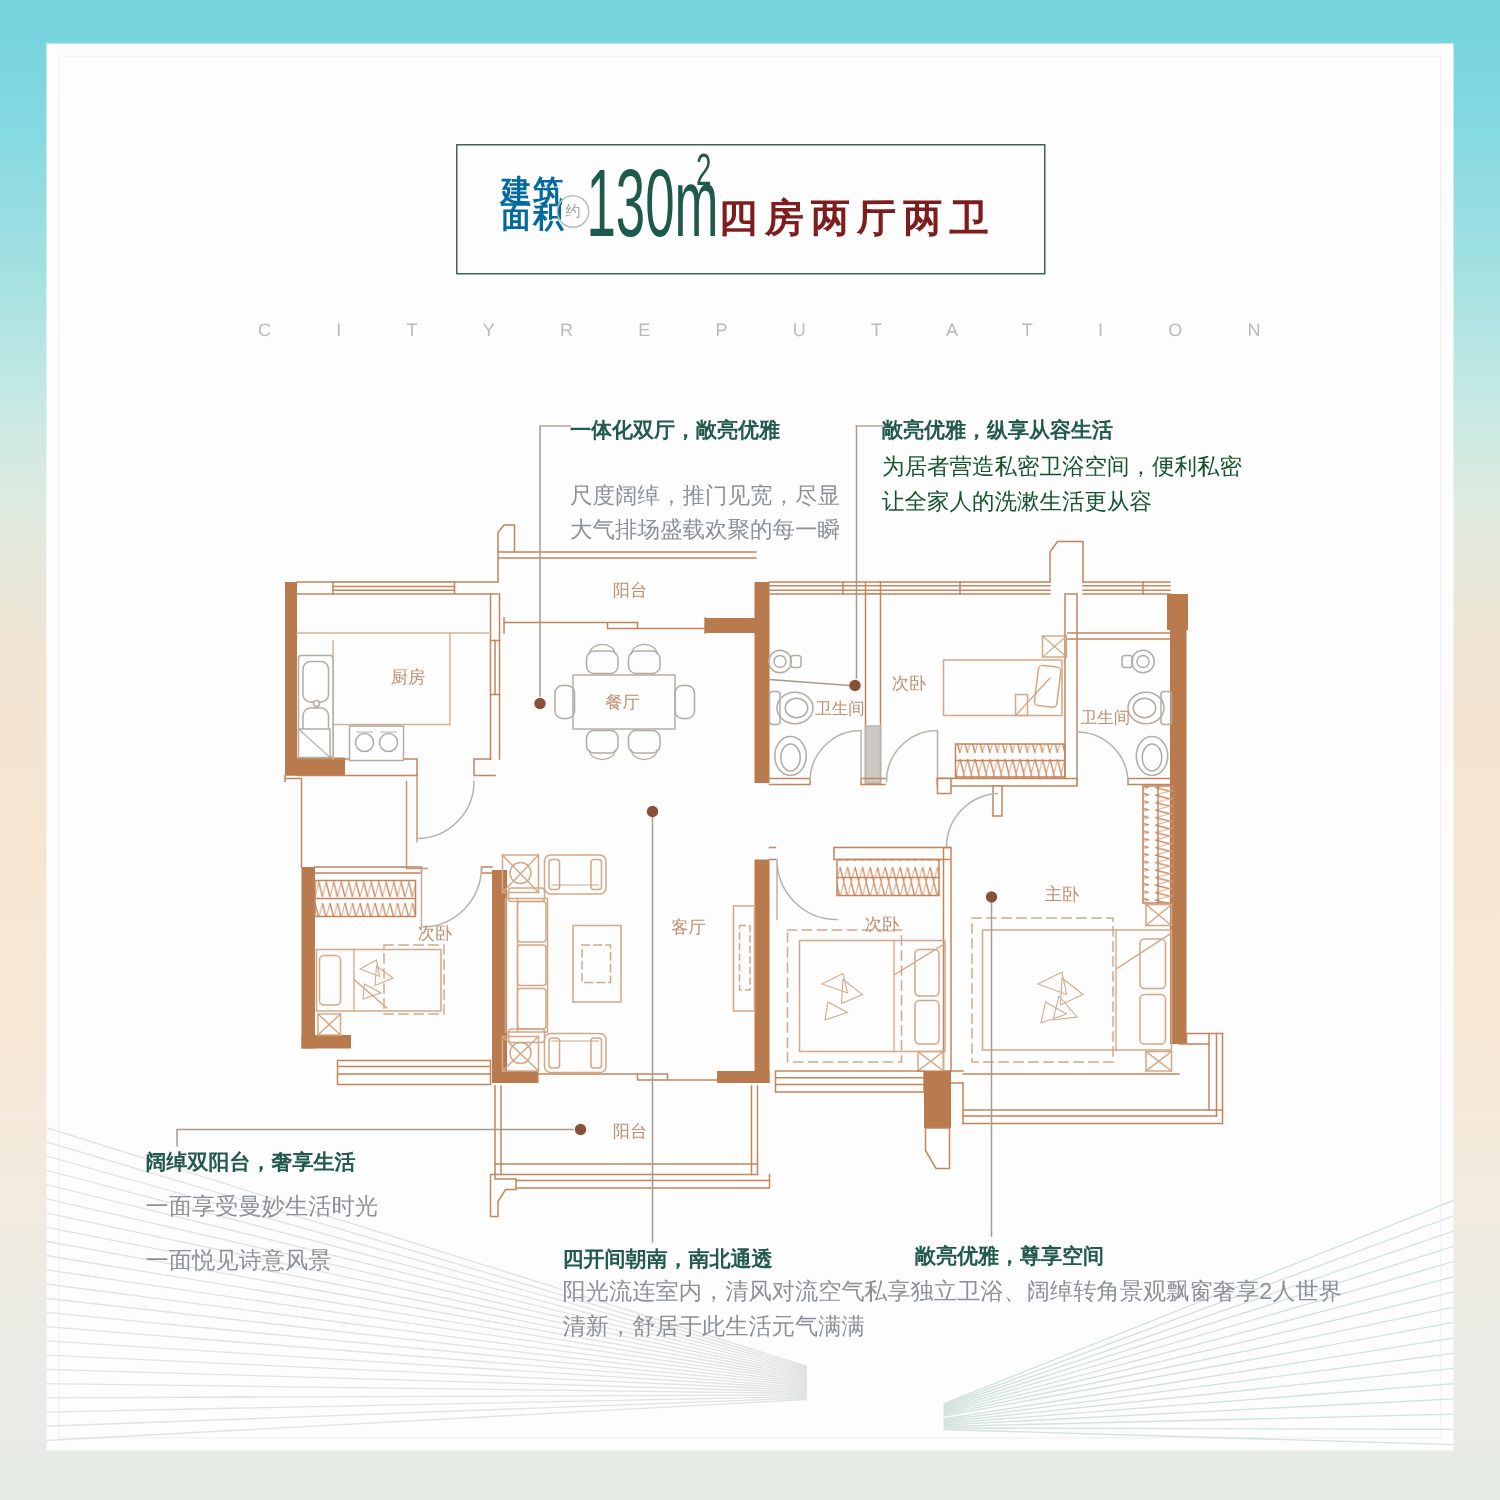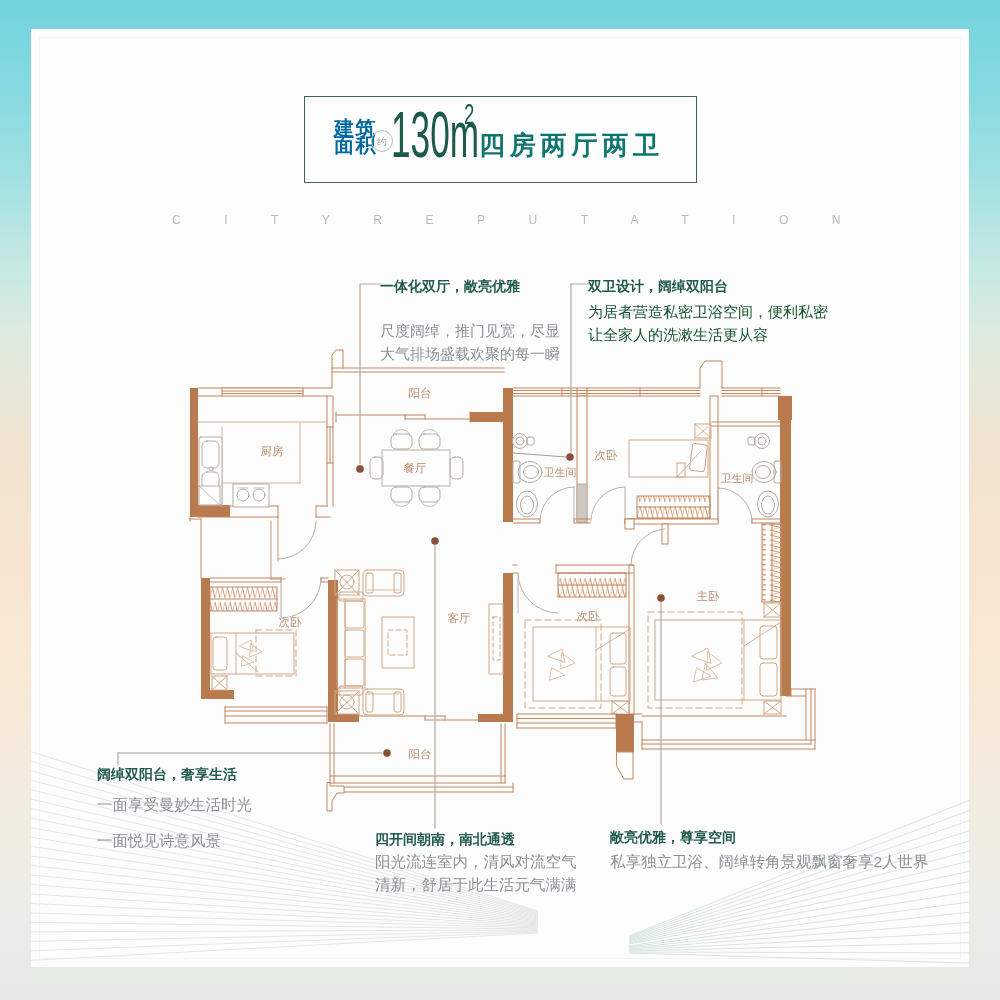--- a/index.html
+++ b/index.html
@@ -27,38 +27,38 @@
 <div class="abs" style="left:304px;top:96px;width:391px;height:85px;border:1.5px solid #40635a;background:#fefefe;"></div>
 
 <div class="abs" style="left:334px;top:120px;width:60px;font-size:20px;line-height:17px;font-weight:bold;color:#0369a1;letter-spacing:1.5px;">建筑<br>面积</div>
 
 <div class="abs" style="left:371px;top:130px;width:20px;height:20px;border:1px solid #b7bfba;border-radius:50%;font-size:10px;color:#98a39e;text-align:center;line-height:21px;">约</div>
 
 <div class="abs" style="left:391px;top:103px;width:170px;font-size:64px;line-height:64px;color:#1e5a4b;transform:scaleX(0.55);transform-origin:0 0;">130m</div>
 
 <div class="abs" style="left:464px;top:99px;font-size:30px;line-height:30px;color:#1e5a4b;transform:scaleX(0.62);transform-origin:0 0;">2</div>
 
-<div class="abs" style="left:479px;top:128px;font-size:26px;font-weight:bold;color:#0f766e;letter-spacing:4.8px;">四房两厅两卫</div>
+<div class="abs" style="left:479px;top:128px;font-size:26px;font-weight:bold;color:#7f1d1d;letter-spacing:4.8px;">四房两厅两卫</div>
 
 <div class="abs" style="left:172px;top:213px;width:720px;font-size:12px;color:#b7bbbd;letter-spacing:43.5px;">CITYREPUTATION</div>
 
 <div class="abs" style="left:380px;top:278px;font-size:14px;font-weight:bold;color:#235a4e;">一体化双厅，敞亮优雅</div>
 <div class="abs" style="left:380px;top:300px;font-size:15px;color:#8b9196;line-height:23px;margin-top:19px;">尺度阔绰，推门见宽，尽显<br>大气排场盛载欢聚的每一瞬</div>
 
-<div class="abs" style="left:588px;top:278px;font-size:14px;font-weight:bold;color:#235a4e;">双卫设计，阔绰双阳台</div>
+<div class="abs" style="left:588px;top:278px;font-size:14px;font-weight:bold;color:#235a4e;">敞亮优雅，纵享从容生活</div>
 <div class="abs" style="left:588px;top:300px;font-size:15px;color:#14532d;line-height:23px;">为居者营造私密卫浴空间，便利私密<br>让全家人的洗漱生活更从容</div>
 
 <div class="abs" style="left:97px;top:766px;font-size:14px;font-weight:bold;color:#235a4e;">阔绰双阳台，奢享生活</div>
 <div class="abs" style="left:97px;top:787px;font-size:15.5px;color:#8b9196;line-height:36px;">一面享受曼妙生活时光<br>一面悦见诗意风景</div>
 
 <div class="abs" style="left:375px;top:831px;font-size:14px;font-weight:bold;color:#235a4e;">四开间朝南，南北通透</div>
 <div class="abs" style="left:375px;top:850px;font-size:15.5px;color:#8b9196;line-height:23px;text-align:center;">阳光流连室内，清风对流空气<br>清新，舒居于此生活元气满满</div>
 
 <div class="abs" style="left:610px;top:829px;font-size:14px;font-weight:bold;color:#235a4e;">敞亮优雅，尊享空间</div>
-<div class="abs" style="left:610px;top:850px;font-size:15.5px;color:#8b9196;line-height:23px;">私享独立卫浴、阔绰转角景观飘窗奢享2人世界</div>
+<div class="abs" style="left:576px;top:850px;font-size:15.5px;color:#8b9196;line-height:23px;">私享独立卫浴、阔绰转角景观飘窗奢享2人世界</div>
 
 <svg id="plan" class="abs" style="left:0;top:0;" width="1000" height="1000" viewBox="0 0 1000 1000">
 <defs>
   <pattern id="wdH" width="5" height="24" patternUnits="userSpaceOnUse">
     <path d="M0,2 L5,22" stroke="#c8885e" stroke-width="0.9" fill="none"></path>
     <path d="M5,2 L0,22" stroke="#dfab85" stroke-width="0.7" fill="none"></path>
   </pattern>
   <pattern id="wdV" width="24" height="5" patternUnits="userSpaceOnUse">
     <path d="M2,0 L22,5" stroke="#c8885e" stroke-width="0.9" fill="none"></path>
     <path d="M2,5 L22,0" stroke="#dfab85" stroke-width="0.7" fill="none"></path>

